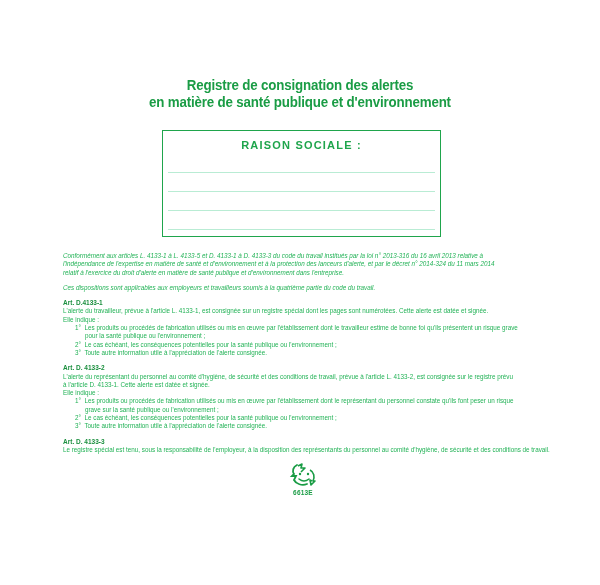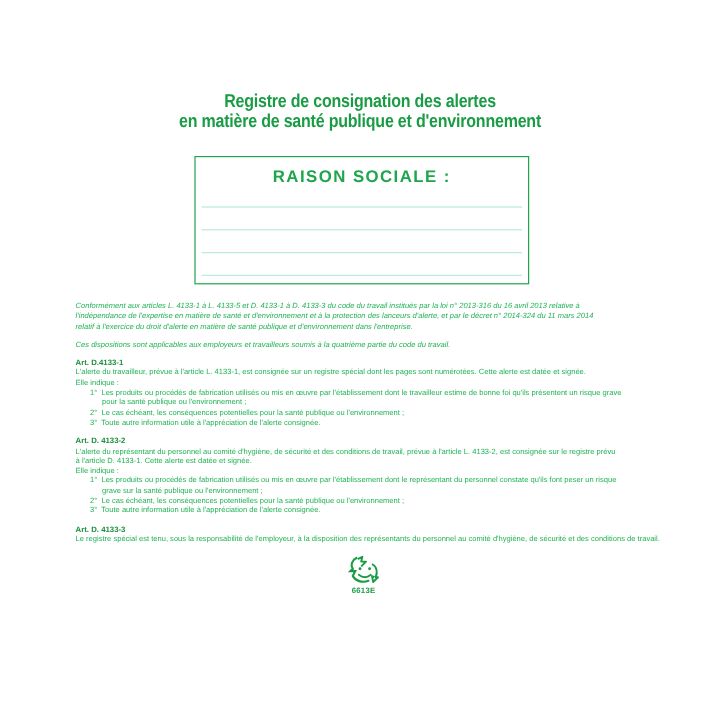--- a/index.html
+++ b/index.html
@@ -5,21 +5,21 @@
   html, body { margin:0; padding:0; background:#ffffff; }
   body { width:600px; height:585px; position:relative; overflow:hidden;
          font-family:"Liberation Sans", sans-serif; color:#1ca24a; }
   .title { position:absolute; left:0; top:76px; width:600px; text-align:center;
            font-weight:bold; font-size:15.5px; line-height:17px; color:#1a9c45;
            letter-spacing:-0.2px; transform:scaleX(0.86); transform-origin:center top; }
   .title div { white-space:nowrap; }
   .box { position:absolute; left:162px; top:130px; width:279px; height:107px;
          border:1.5px solid #1fa54c; box-sizing:border-box; }
   .box-label { position:absolute; left:0; top:8px; width:100%; text-align:center;
-               font-weight:bold; font-size:14px; letter-spacing:1.2px; color:#1fa54c; }
+               font-weight:bold; font-size:11px; letter-spacing:1.2px; color:#1fa54c; }
   .box-line { position:absolute; left:5px; right:5px; height:1px; background:#b9ecd4; }
   .body { position:absolute; left:63px; top:252px; width:480px;
           font-size:6.3px; line-height:8.3px; color:#22b256; }
   .body p { margin:0; white-space:nowrap; }
   .intro { font-style:italic; }
   .gap { height:7px; }
   .art-title { font-weight:bold; color:#1a8f3e; font-size:6.5px; }
   .item { padding-left:12px; }
   .item-cont { padding-left:22px; }
   .logo { position:absolute; left:281px; top:462px; width:44px; height:38px; text-align:center; }

